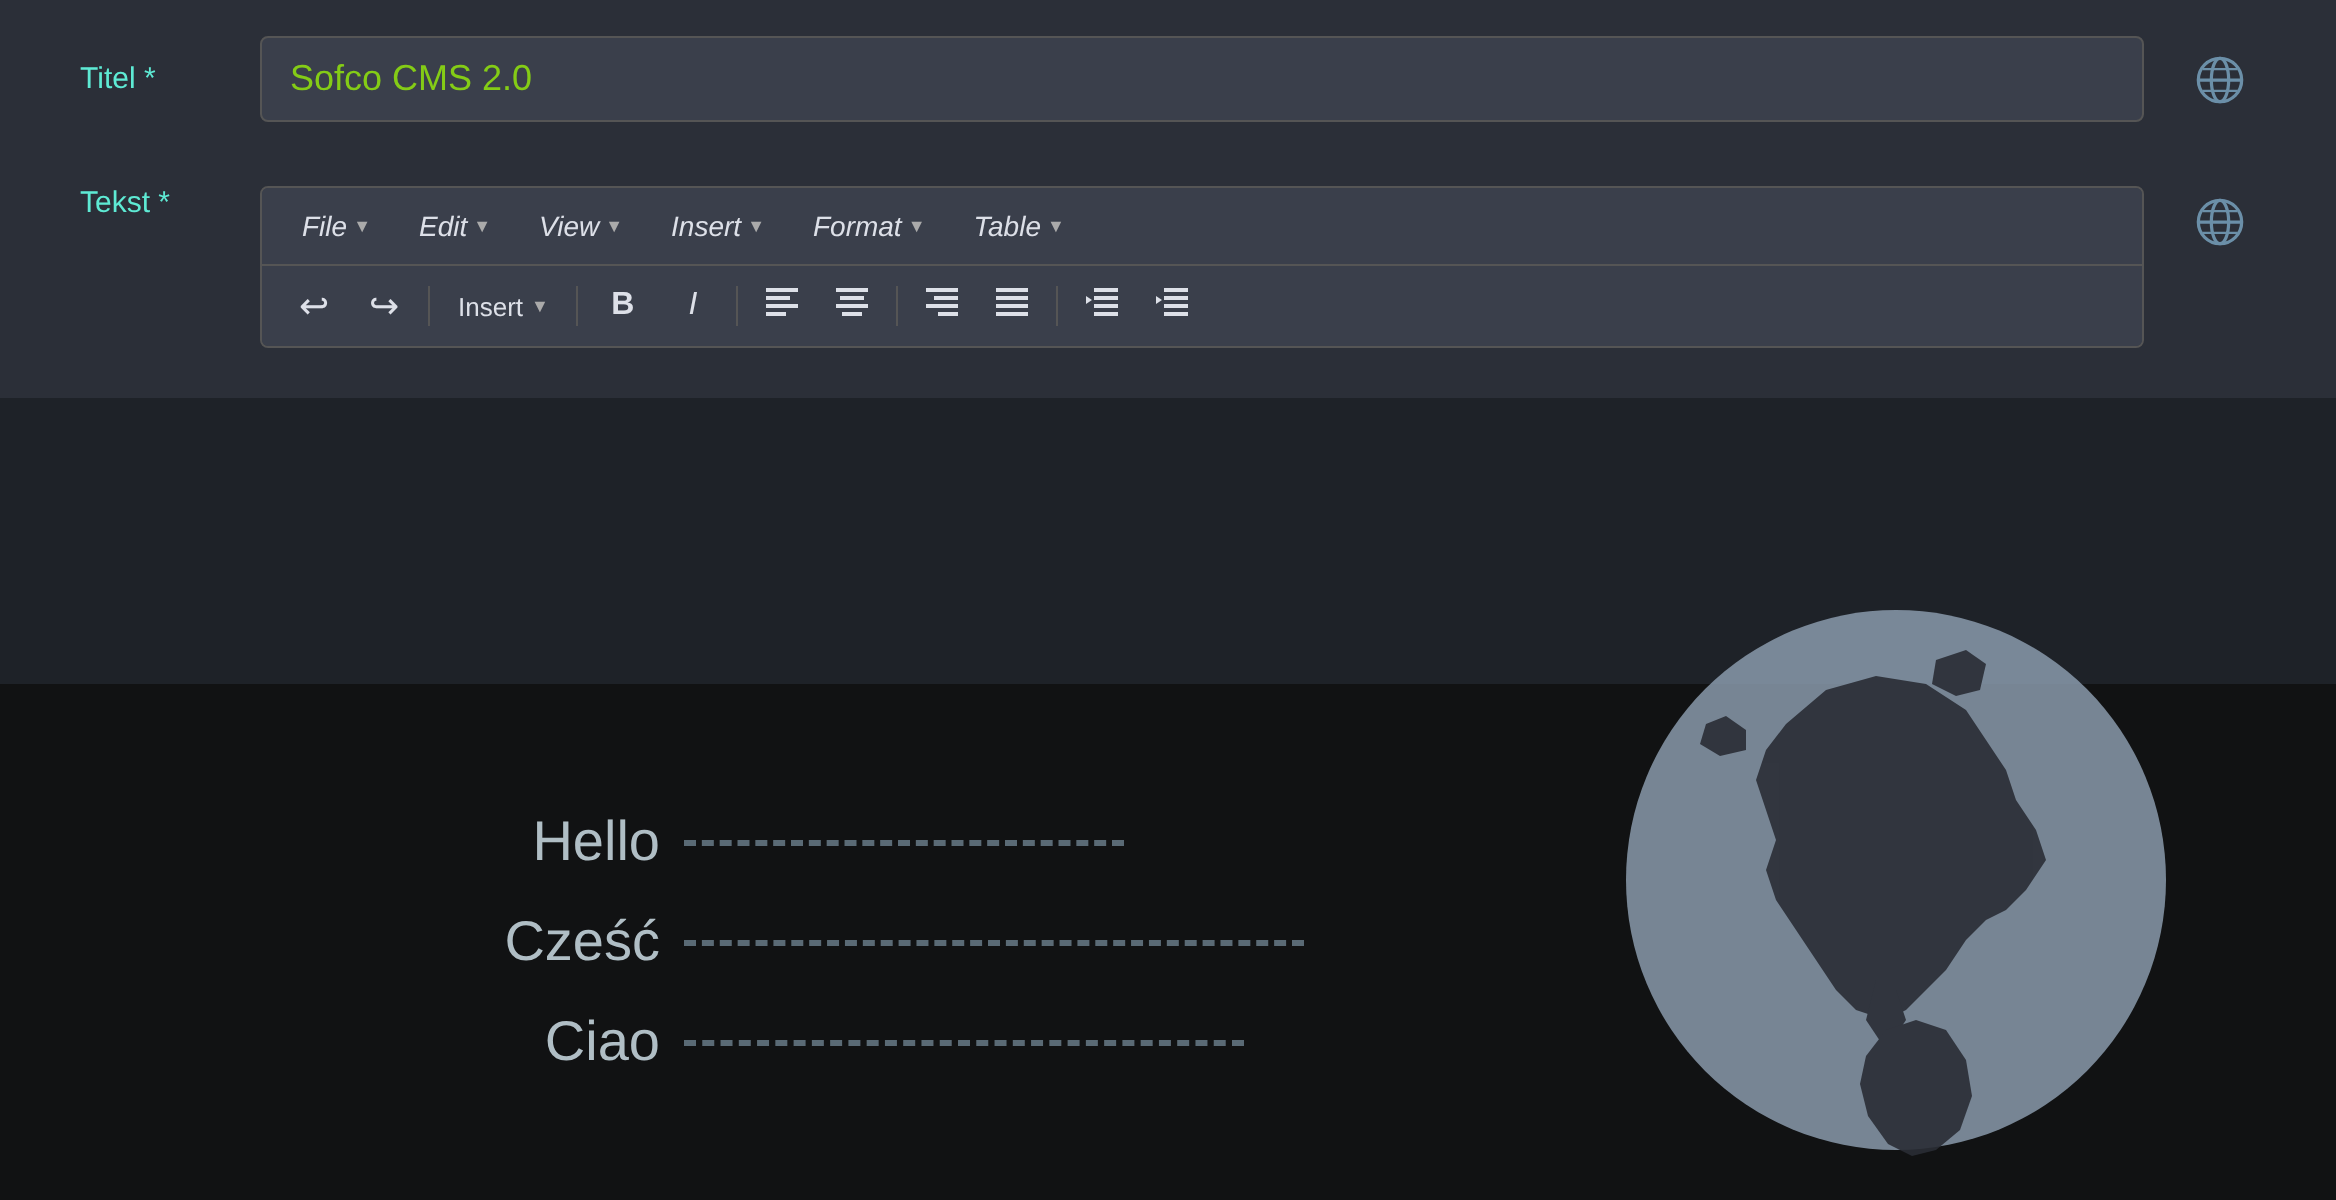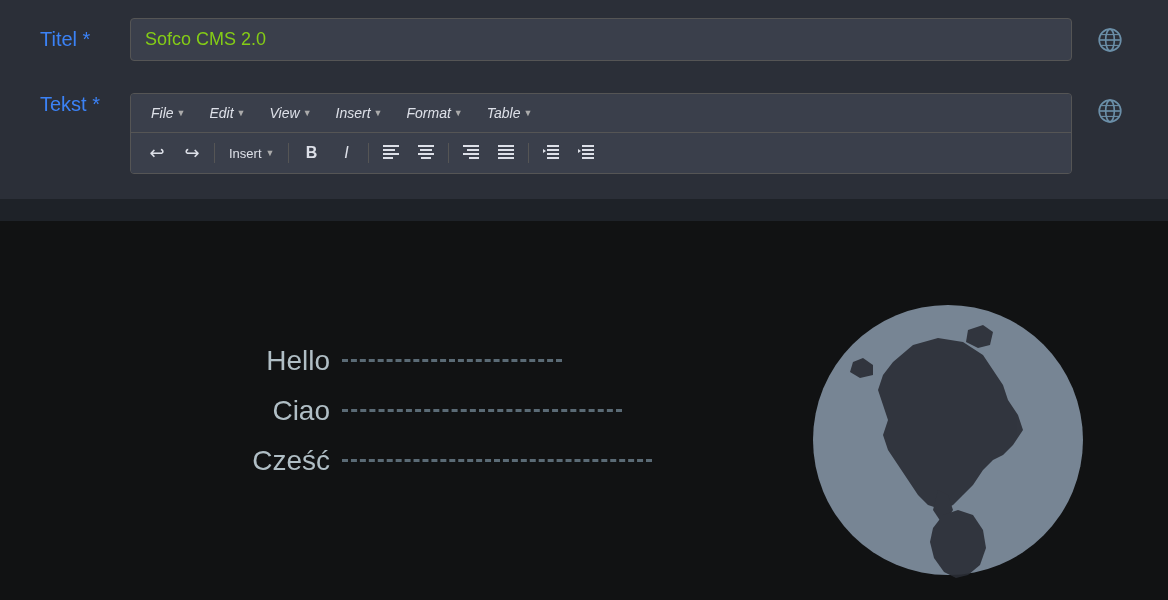--- a/index.html
+++ b/index.html
@@ -22,22 +22,22 @@
 
     
     .title-row {
       display: flex;
       align-items: center;
       padding: 18px 0 18px 0;
       gap: 20px;
     }
 
     .field-label {
-      color: #3b82f6;
-      font-size: 20px;
+      color: #5eead4;
+      font-size: 15px;
       min-width: 70px;
     }
 
     .title-input {
       flex: 1;
       background: #3a3f4b;
       border: 1px solid #555;
       border-radius: 4px;
       color: #84cc16;
       font-size: 18px;
@@ -149,21 +149,21 @@
       gap: 20px;
     }
 
     
     .bottom-panel {
       background: #111213;
       position: absolute;
       bottom: 0;
       left: 0;
       width: 100%;
-      height: 379px;
+      height: 258px;
       display: flex;
       flex-direction: column;
       justify-content: center;
       padding: 20px 0 20px 200px;
       gap: 18px;
     }
 
     .translation-item {
       display: flex;
       align-items: center;
@@ -348,26 +348,26 @@
     </div>
   </div>
 </div>
 
 <div class="bottom-panel">
   <div class="translation-item">
     <span class="trans-word">Hello</span>
     <div class="dashed-line" style="width: 220px;"></div>
   </div>
   <div class="translation-item">
+    <span class="trans-word">Cześć</span>
+    <div class="dashed-line" style="width: 310px;"></div>
+  </div>
+  <div class="translation-item">
     <span class="trans-word">Ciao</span>
     <div class="dashed-line" style="width: 280px;"></div>
-  </div>
-  <div class="translation-item">
-    <span class="trans-word">Cześć</span>
-    <div class="dashed-line" style="width: 310px;"></div>
   </div>
 </div>
 
 <div class="globe-illustration">
   <svg viewBox="0 0 280 280" width="280" height="280">
 
     <circle cx="140" cy="140" r="135" fill="#8a9aab" opacity="0.85"></circle>
 
     <g fill="#2a2d35" opacity="0.9">
 

